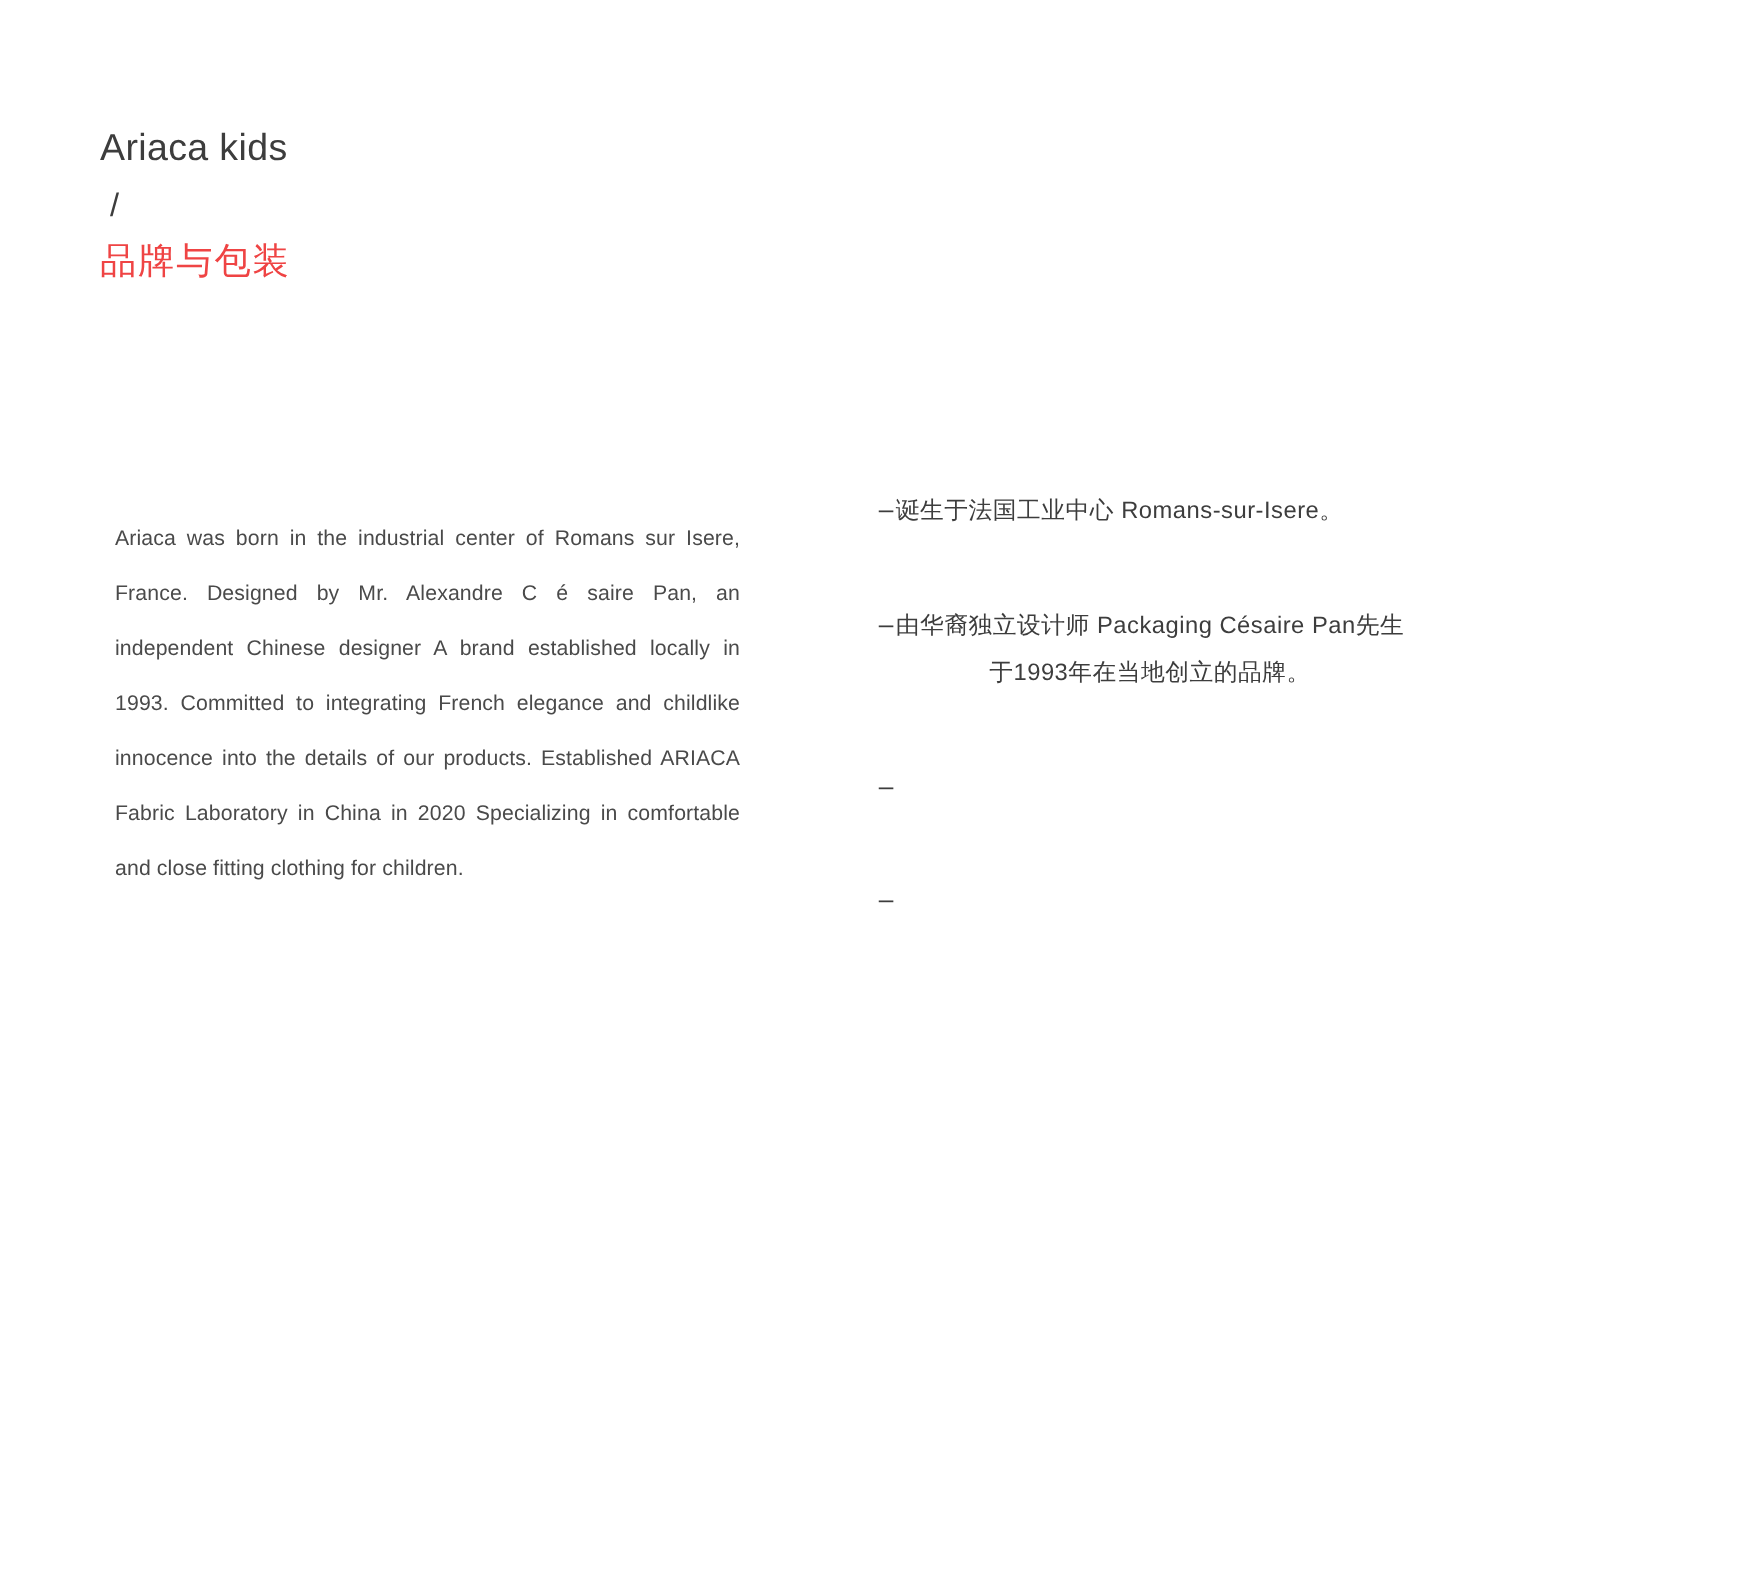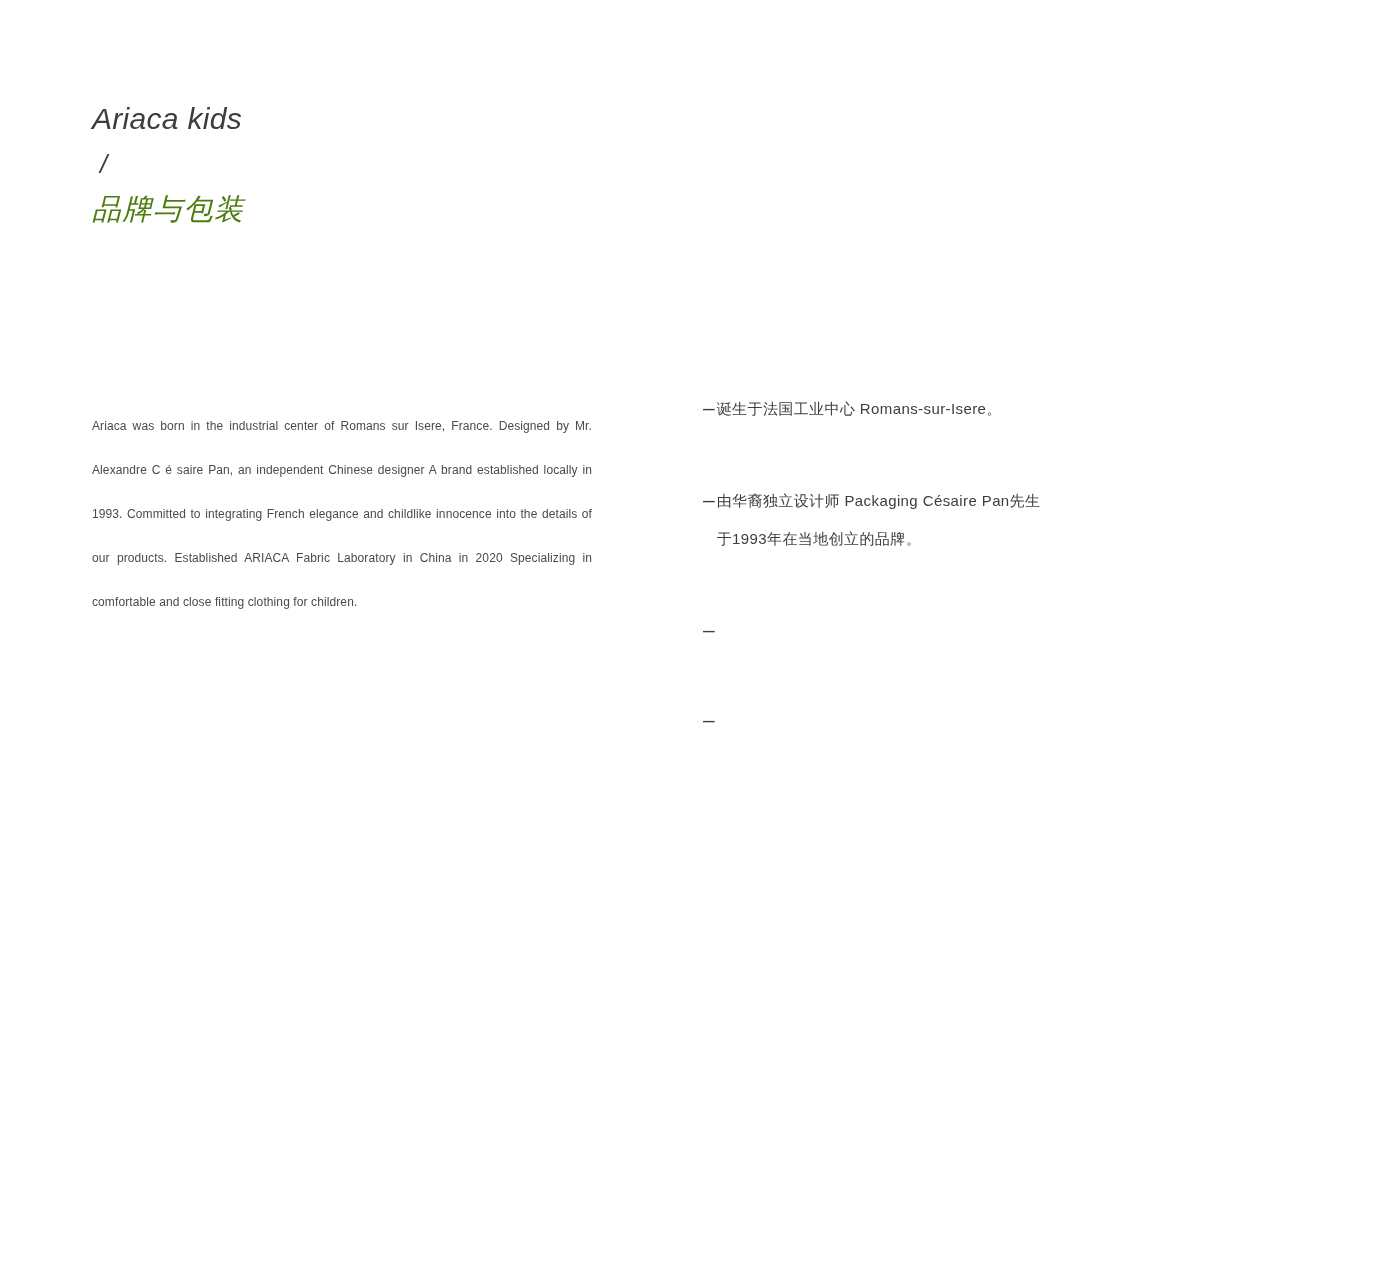--- a/index.html
+++ b/index.html
@@ -16,55 +16,54 @@
   }
   .page {
     position: relative;
     width: 1400px;
     height: 1264px;
   }
 
   
   .title-block {
     position: absolute;
-    left: 92px;
+    left: 80px;
     top: 96px;
     width: 700px;
-    font-style: italic;
   }
   .title-line {
     font-size: 30px;
     font-weight: 400;
     line-height: 46px;
     letter-spacing: 0.3px;
     color: #3d3d3d;
     white-space: pre;
   }
   .title-slash {
     font-size: 26px;
     line-height: 44px;
     padding-left: 8px;
     color: #3d3d3d;
   }
   .title-cn {
     font-size: 29px;
     line-height: 46px;
     letter-spacing: 1.5px;
-    color: #4d7c0f;
+    color: #ef4444;
   }
 
   
   .en-column {
     position: absolute;
     left: 92px;
     top: 392px;
     width: 500px;
   }
   .en-paragraph {
-    font-size: 12px;
+    font-size: 17px;
     line-height: 44px;
     color: #4a4a4a;
     text-align: justify;
     text-justify: inter-word;
     letter-spacing: 0.1px;
   }
 
   
   .cn-column {
     position: absolute;
@@ -78,25 +77,26 @@
     margin-bottom: 54px;
   }
   .cn-dash {
     flex: 0 0 auto;
     font-size: 21px;
     line-height: 36px;
     color: #3d3d3d;
     margin-right: 2px;
   }
   .cn-text {
-    font-size: 15px;
+    font-size: 19px;
     line-height: 38px;
     color: #3d3d3d;
     letter-spacing: 0.4px;
     white-space: pre-line;
+    text-align: center;
   }
 </style>
 </head>
 <body>
 
 <div class="page">
 
   <div class="title-block">
     <div class="title-line">Ariaca kids</div>
     <div class="title-slash">/</div>

